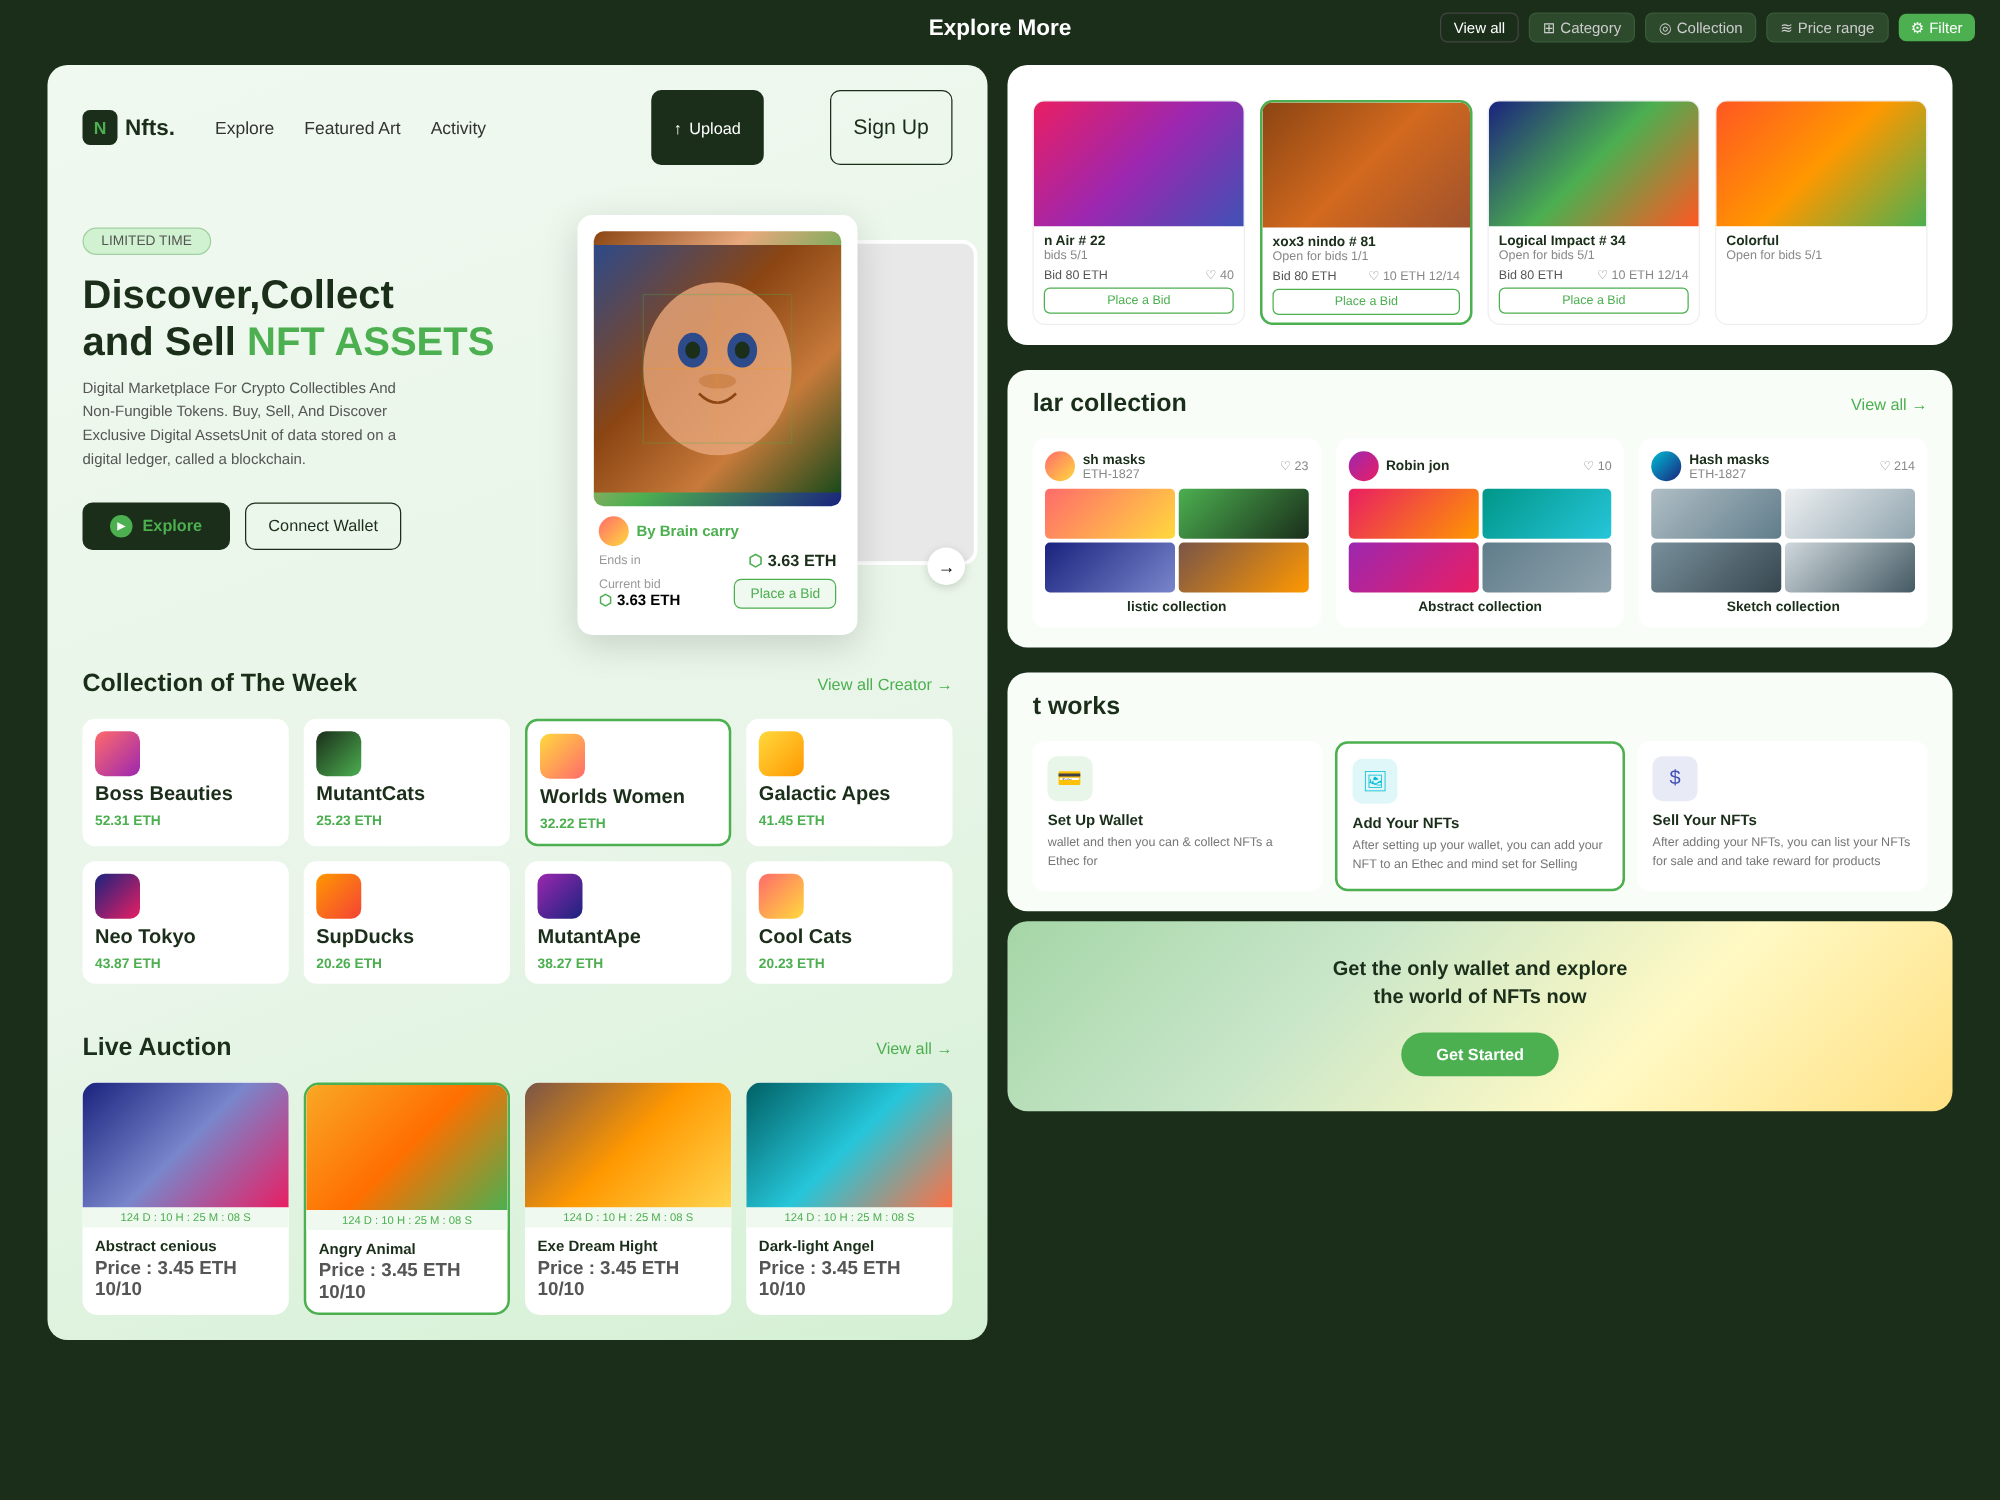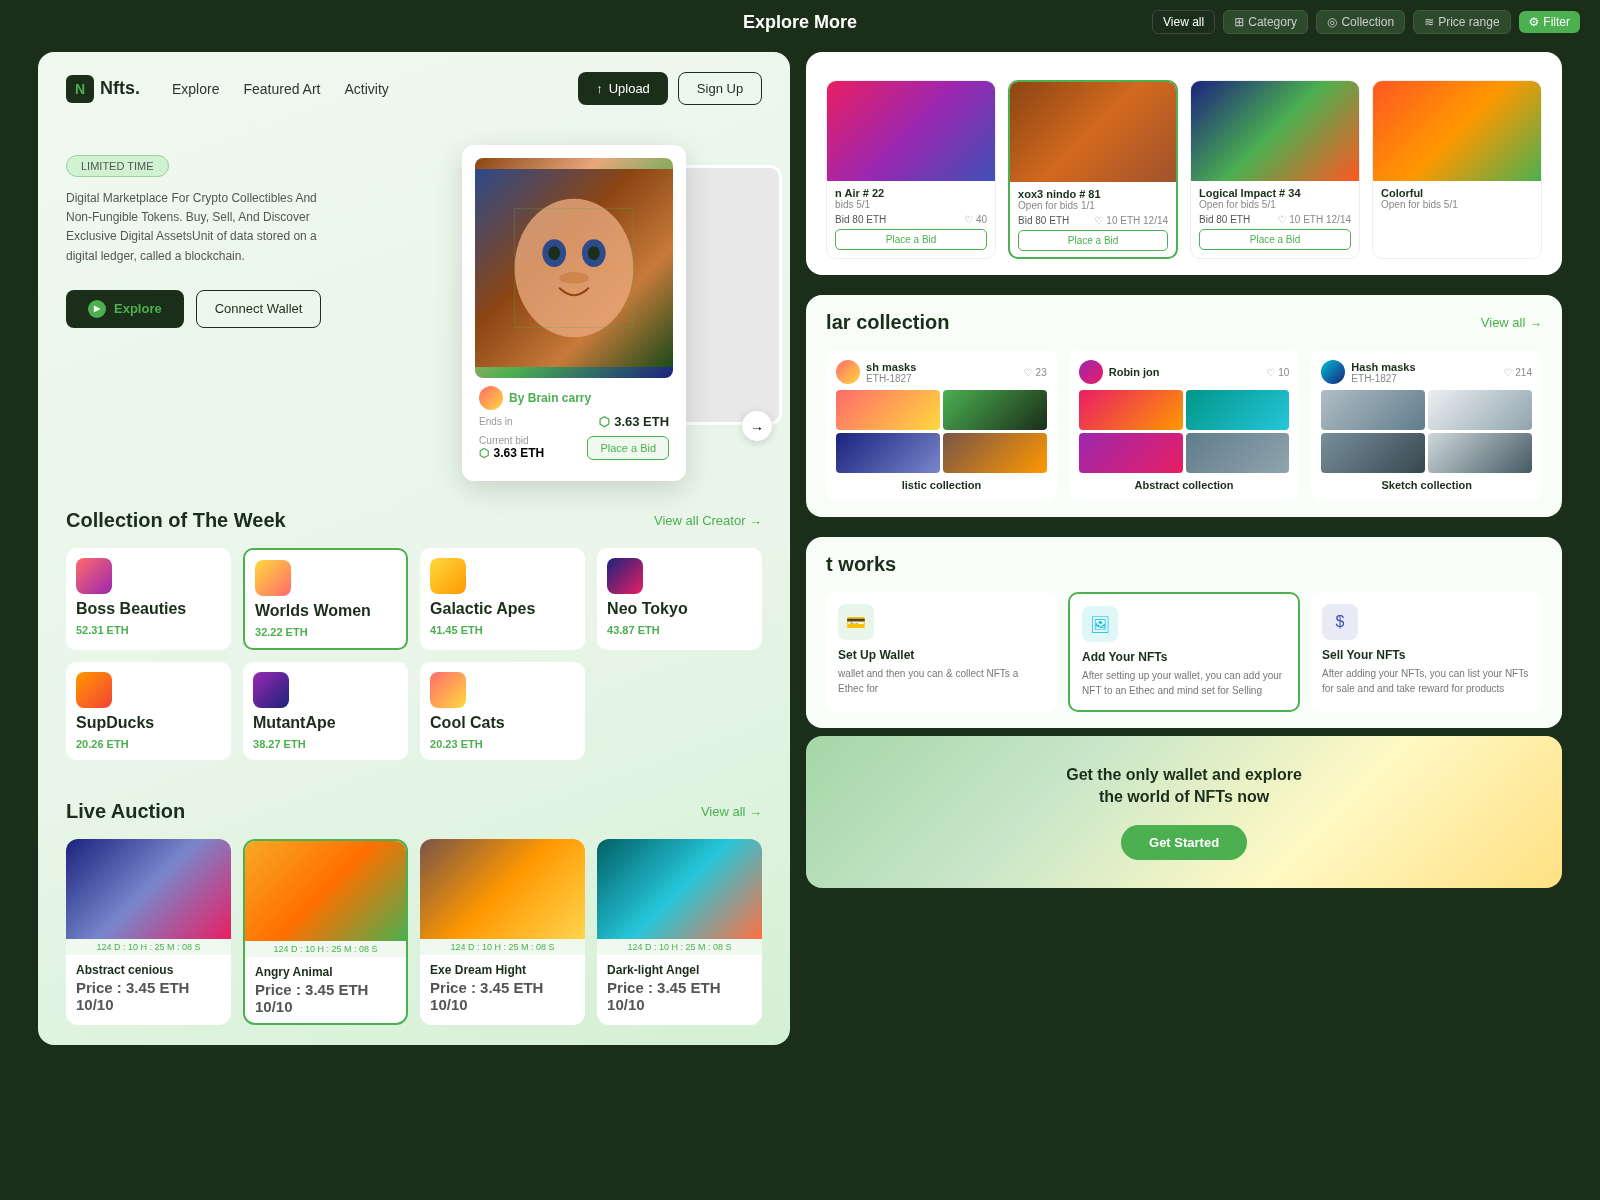--- a/index.html
+++ b/index.html
@@ -130,23 +130,24 @@
       cursor: pointer;
       display: flex;
       align-items: center;
       gap: 6px;
     }
     .btn-signup {
       background: transparent;
       color: #1a2e1a;
       border: 1.5px solid #1a2e1a;
       border-radius: 8px;
-      padding: 8px 18px;
-      font-size: 13px;
-      cursor: pointer;
+      padding: 19px 18px;
+      font-size: 17px;
+      cursor: pointer;
+      margin-left: 43px;
     }
 
     
     .hero {
       padding: 20px 28px 0;
       display: flex;
       gap: 32px;
     }
     .hero-text {
       flex: 1;
@@ -733,20 +734,24 @@
           <span>↑</span>
           <span>Upload</span>
         </button>
         <button class="btn-signup">Sign Up</button>
       </div>
     </nav>
 
     <div class="hero">
       <div class="hero-text">
         <div class="badge-limited">LIMITED TIME</div>
+        <h1 class="hero-title">
+          <span>Discover,Collect</span><br>
+          <span>and Sell </span><span class="green">NFT ASSETS</span>
+        </h1>
         <p class="hero-desc">Digital Marketplace For Crypto Collectibles And Non-Fungible Tokens. Buy, Sell, And Discover Exclusive Digital AssetsUnit of data stored on a digital ledger, called a blockchain.</p>
         <div class="hero-buttons">
           <button class="btn-explore">
             <div class="play-icon">▶</div>
             <span>Explore</span>
           </button>
           <button class="btn-connect">Connect Wallet</button>
         </div>
       </div>
 
@@ -812,20 +817,25 @@
       <div class="section-header">
         <h2 class="section-title">Collection of The Week</h2>
         <span class="view-all-link">View all Creator →</span>
       </div>
       <div class="collection-grid">
         <div class="collection-item">
           <div class="col-avatar-1 collection-avatar"></div>
           <div class="collection-name">Boss Beauties</div>
           <div class="collection-eth">52.31 ETH</div>
         </div>
+        <div class="collection-item">
+          <div class="col-avatar-2 collection-avatar"></div>
+          <div class="collection-name">MutantCats</div>
+          <div class="collection-eth">25.23 ETH</div>
+        </div>
         <div class="collection-item highlighted">
           <div class="col-avatar-3 collection-avatar"></div>
           <div class="collection-name">Worlds Women</div>
           <div class="collection-eth">32.22 ETH</div>
         </div>
         <div class="collection-item">
           <div class="col-avatar-4 collection-avatar"></div>
           <div class="collection-name">Galactic Apes</div>
           <div class="collection-eth">41.45 ETH</div>
         </div>

